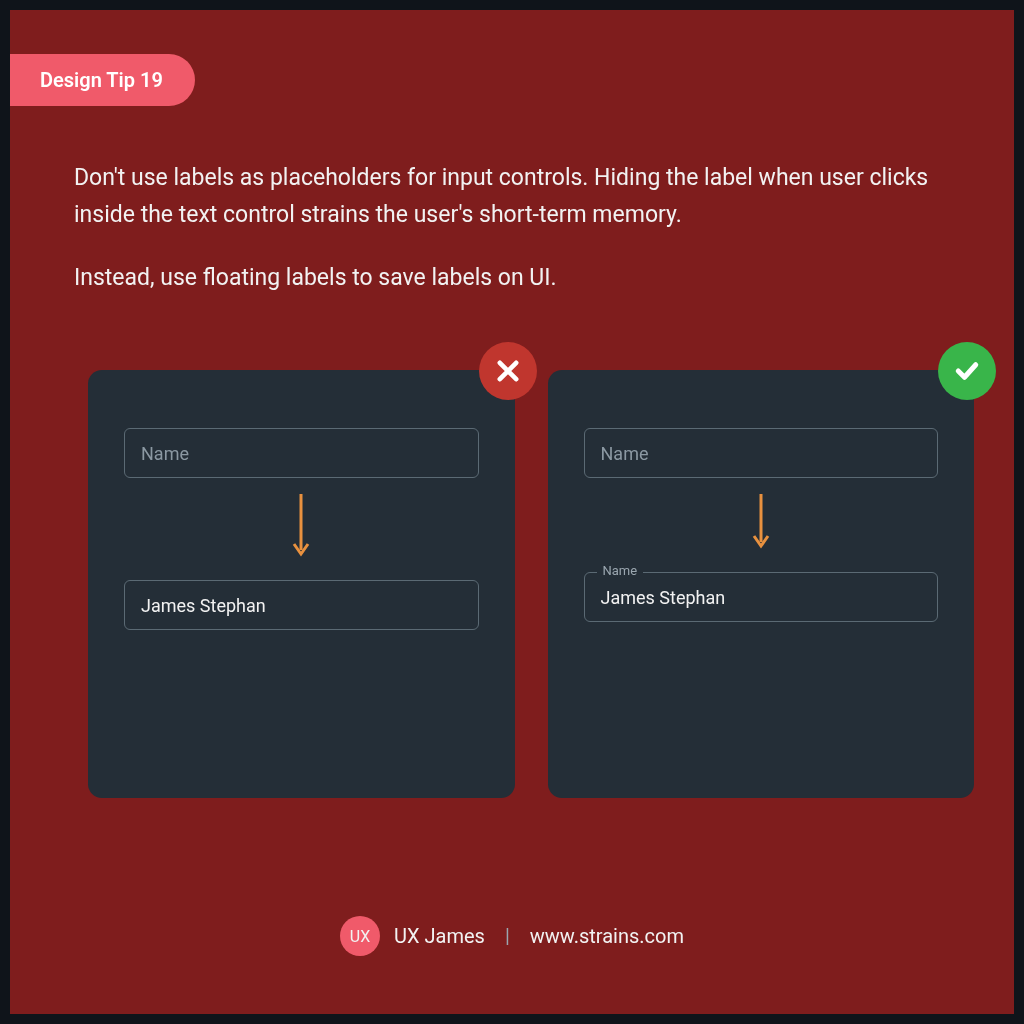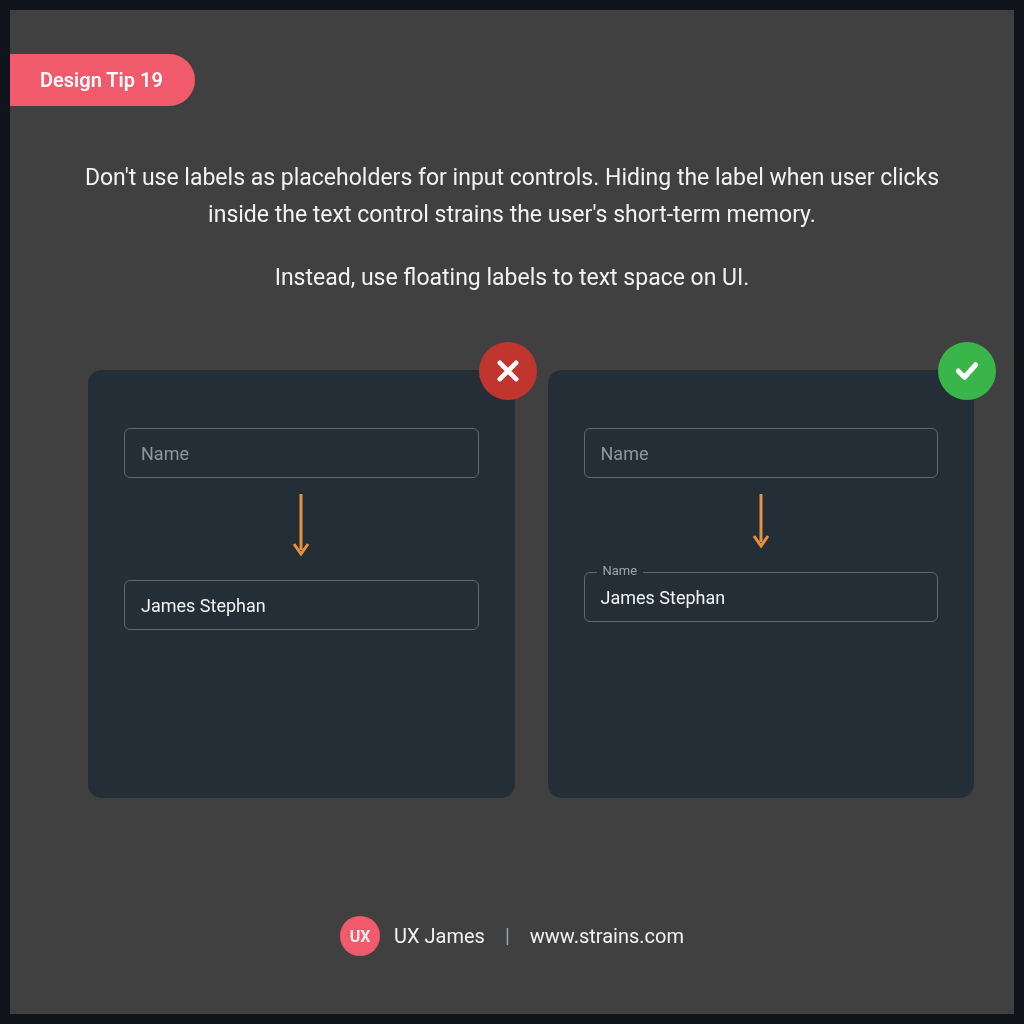--- a/index.html
+++ b/index.html
@@ -7,21 +7,21 @@
   body {
     background: #0f141a;
     font-family: -apple-system, BlinkMacSystemFont, "Segoe UI", Roboto, "Helvetica Neue", Arial, sans-serif;
     color: #fff;
     position: relative;
     padding: 10px;
   }
   .frame {
     width: 100%;
     height: 100%;
-    background: #404040;
+    background: #7f1d1d;
     position: relative;
     overflow: hidden;
   }
   .tip-badge {
     position: absolute;
     top: 44px;
     left: -6px;
     background: #f05a6a;
     color: #fff;
     font-weight: 600;
@@ -32,21 +32,21 @@
   .tip-text {
     position: absolute;
     top: 150px;
     left: 64px;
     right: 64px;
     font-size: 23px;
     line-height: 1.6;
     color: #f2f2f2;
     font-weight: 400;
   }
-  .tip-text p { margin-bottom: 26px; text-align: center; }
+  .tip-text p { margin-bottom: 26px; }
   .panels {
     position: absolute;
     top: 360px;
     left: 78px;
     right: 40px;
     display: flex;
     gap: 33px;
   }
   .panel {
     flex: 1;
@@ -110,37 +110,37 @@
     color: #f2f2f2;
   }
   .logo-circle {
     width: 40px;
     height: 40px;
     border-radius: 50%;
     background: #f05a6a;
     display: flex;
     align-items: center;
     justify-content: center;
-    font-weight: 700;
+    font-weight: 400;
     font-size: 16px;
   }
   .footer .sep { color: #9aa6af; margin: 0 6px; }
 </style>
 </head>
 <body>
 
 <div class="frame">
 
   <div class="tip-badge">
     <span>Design Tip 19</span>
   </div>
 
   <div class="tip-text">
     <p>Don't use labels as placeholders for input controls. Hiding the label when user clicks inside the text control strains the user's short-term memory.</p>
-    <p>Instead, use floating labels to text space on UI.</p>
+    <p>Instead, use floating labels to save labels on UI.</p>
   </div>
 
   <div class="panels">
 
     <div class="panel">
       <div class="badge-circle badge-bad">
         <svg width="28" height="28" viewBox="0 0 24 24">
           <path d="M5 5 L19 19 M19 5 L5 19" stroke="#fff" stroke-width="4" stroke-linecap="round" fill="none"></path>
         </svg>
       </div>

